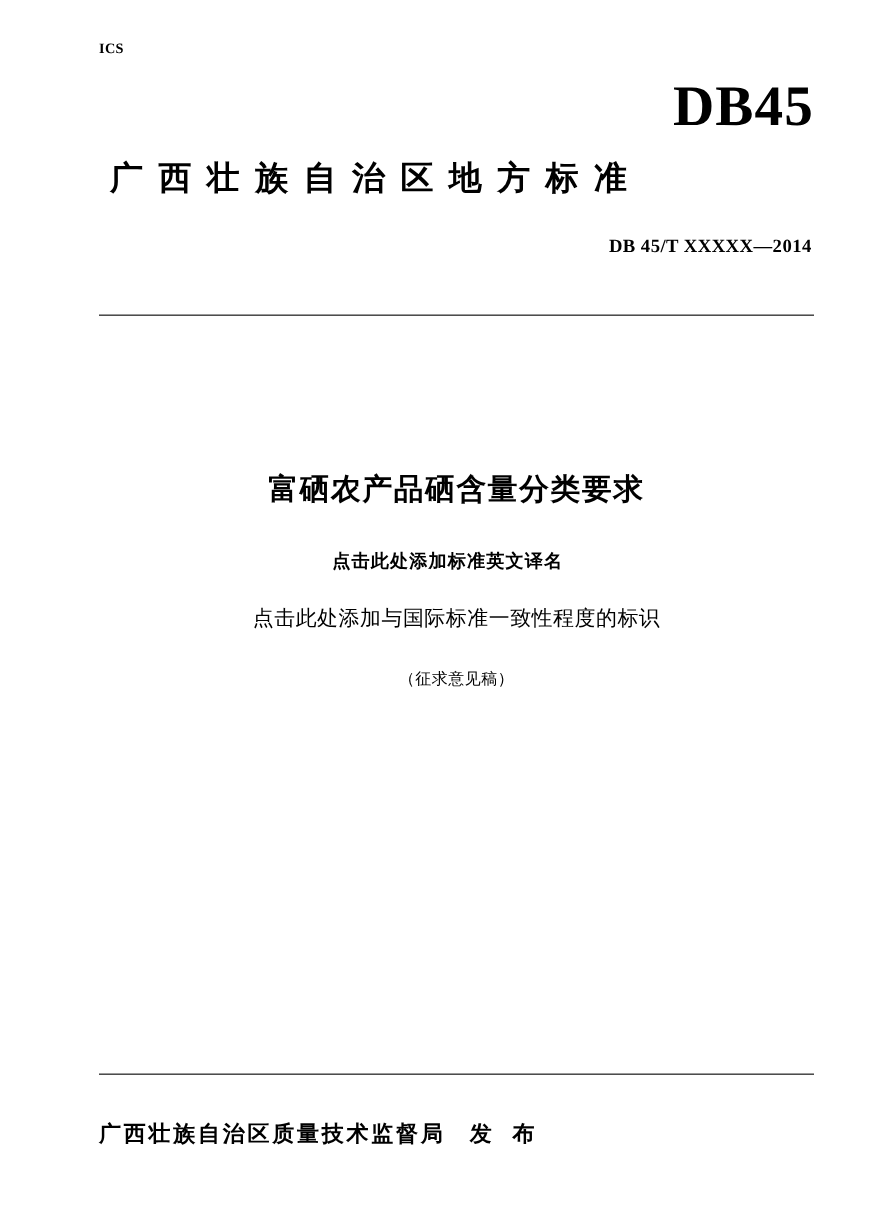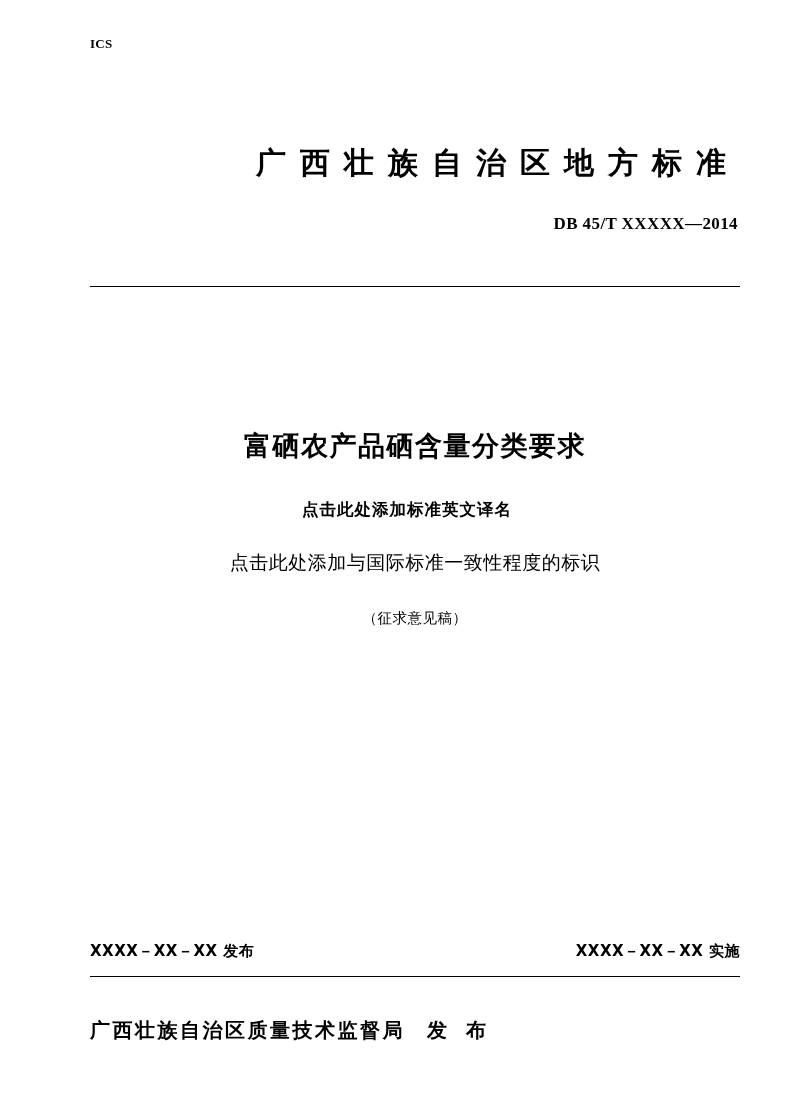--- a/index.html
+++ b/index.html
@@ -55,21 +55,21 @@
     font-weight: bold;
     letter-spacing: 1px;
     font-family: "Liberation Serif", serif;
     line-height: 60px;
   }
   .std-title-cn {
     position: absolute;
     left: 0;
     right: 0;
     top: 143px;
-    text-align: right;
+    text-align: left;
     font-size: 30px;
     font-weight: bold;
     font-family: "DejaVu Sans", "Liberation Sans", sans-serif;
     letter-spacing: 14px;
     line-height: 40px;
     white-space: nowrap;
     padding-left: 10px;
     box-sizing: border-box;
   }
   .std-number {
@@ -194,39 +194,36 @@
   }
 </style>
 </head>
 <body>
 
 <div class="page">
   <div class="content">
 
     <div class="ics-line">ICS</div>
 
+    <div class="db-logo">DB45</div>
 
     <div class="std-title-cn">广西壮族自治区地方标准</div>
 
     <div class="std-number">DB 45/T  XXXXX—2014</div>
 
     <div class="rule-top"></div>
 
     <div class="main-title">富硒农产品硒含量分类要求</div>
 
     <div class="en-title">点击此处添加标准英文译名</div>
 
     <div class="conformity">点击此处添加与国际标准一致性程度的标识</div>
 
     <div class="draft-mark">（征求意见稿）</div>
 
-    <div class="date-row">
-      <div class="date-issue">XXXX－XX－XX 发布</div>
-      <div class="date-effective">XXXX－XX－XX 实施</div>
-    </div>
 
     <div class="rule-bottom"></div>
 
     <div class="publisher">
       <span>广西壮族自治区质量技术监督局</span><span class="pub-verb">发 布</span>
     </div>
 
   </div>
 </div>
 

